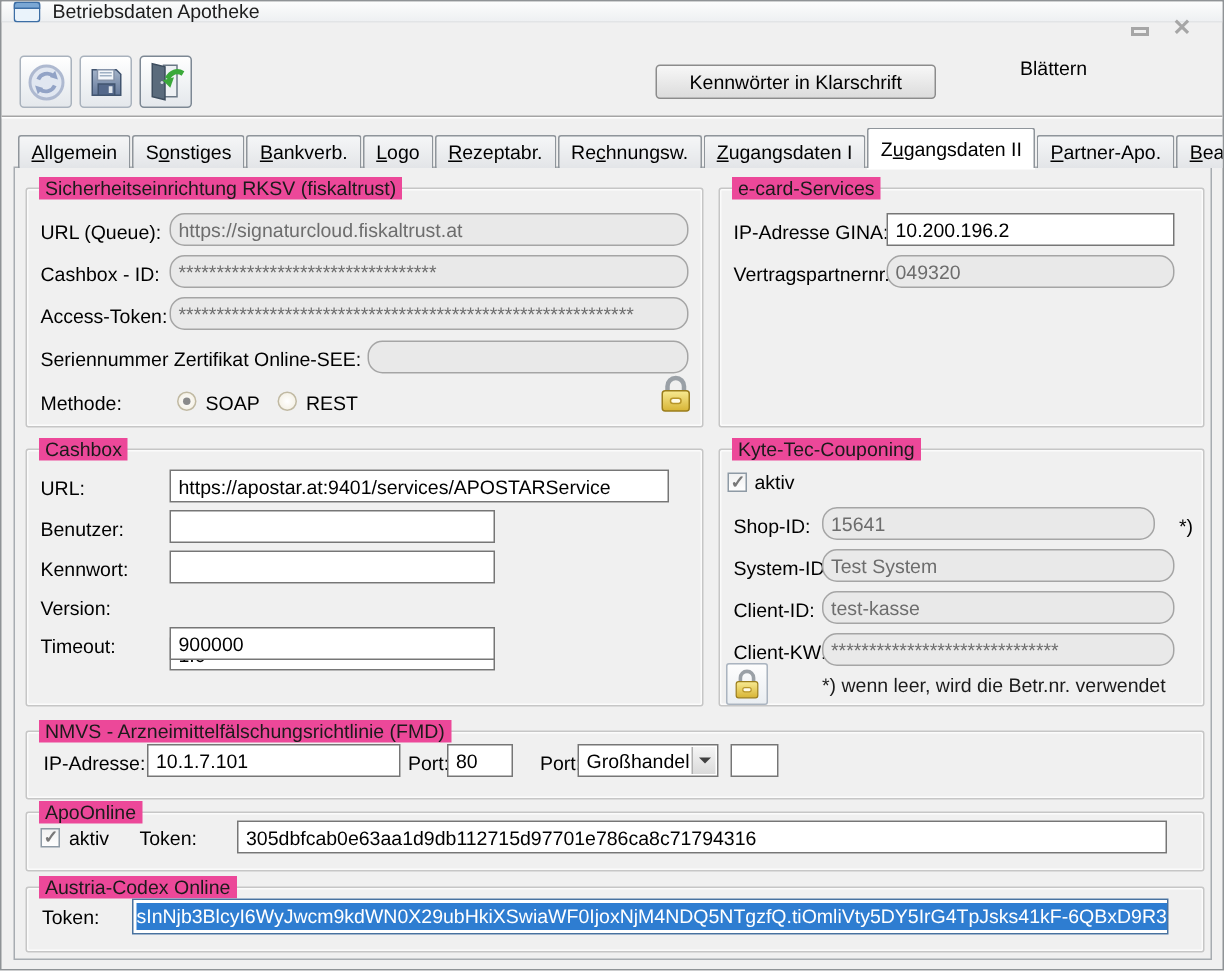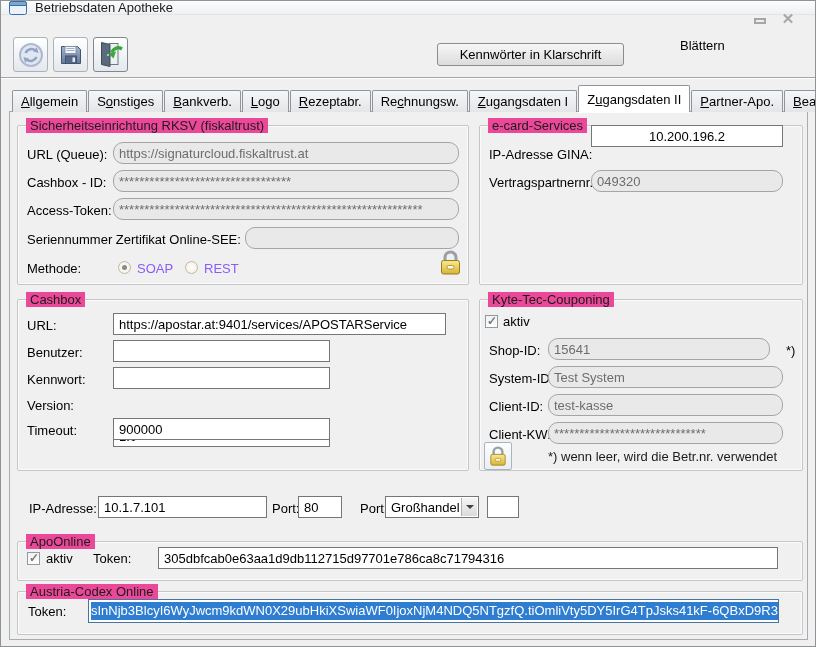--- a/index.html
+++ b/index.html
@@ -30,21 +30,21 @@
          border-top-left-radius:2px; border-top-right-radius:2px; }
   .tab.active { background:#ffffff; height:27px; margin-top:-5px; padding-top:6px;
                 position:relative; z-index:7; box-shadow:0 1px 0 #ffffff; }
   .page { position:absolute; left:8px; top:110px; width:799px; height:529px;
           border:1px solid #a7acb1; background:#f0f0f0; z-index:1; }
   .grp { position:absolute; border:1px solid #c6c6c6; border-radius:2px;
          box-shadow:inset 0 0 0 1px #fbfbfb; z-index:3; }
   .legend { position:absolute; top:-8px; left:8px; background:#ec4899; padding:0 4px;
             white-space:nowrap; color:#1b1b1b; z-index:4; }
   .lbl { position:absolute; white-space:nowrap; z-index:4; }
-  .dim { color:#8b5cf6; }
+  .dim { color:#000000; }
   .note { color:#1b1b1b; }
   .txt { position:absolute; height:22px; background:#fff; border:1px solid #767676;
          display:flex; align-items:center; padding:0 5px; overflow:hidden;
          white-space:nowrap; z-index:4; }
   .txt.dis { background:#e9e9e9; border-color:#a5a5a5; color:#6d6d6d;border-radius:10px; }
   .txt.focus { border-color:#49729f; padding:0 2px; }
   .sel-text { background:#2e7dd1; color:#fff; height:18px; line-height:18px;
               white-space:nowrap; }
   .chk { position:absolute; width:13px; height:13px; border:1px solid #8e9aa5;
          background:linear-gradient(#f1f1f1,#fefefe); z-index:4; }
@@ -206,21 +206,21 @@
   <div class="txt" style="left:112px; top:417px; width:217px;">
       <span>900000</span>
     </div>
   <div class="btn" style="left:32px; top:444px; width:202px; height:23px;">Datenübermittlung aktivieren</div>
   <div class="btn" style="left:257px; top:444px; width:205px; height:23px;">Datenübermittlung deaktivieren</div>
 
   <div class="grp" style="left:478px; top:124px; width:324px; height:160px;">
     <span class="legend">e-card-Services</span>
   </div>
   <span class="lbl" style="left:488px; top:146px;">IP-Adresse GINA:</span>
-  <div class="txt" style="left:590px; top:124px; width:192px;justify-content:center;">
+  <div class="txt" style="left:590px; top:141px; width:192px;">
       <span>10.200.196.2</span>
     </div>
   <span class="lbl" style="left:488px; top:174px;">Vertragspartnernr.:</span>
   <div class="txt dis" style="left:590px; top:169px; width:192px;">
       <span>049320</span>
     </div>
   <div class="btn" style="left:486px; top:225px; width:297px; height:23px;">e-card-System Web-Interface öffnen</div>
   <div class="btn" style="left:486px; top:255px; width:297px; height:23px;">Kartenleser anzeigen</div>
 
   <div class="grp" style="left:478px; top:298px; width:324px; height:172px;">
@@ -253,20 +253,23 @@
             <stop offset="1" stop-color="#d7b435"></stop>
         </linearGradient>
       </defs>
       <path d="M7 13 V9.5 a5.5 5.5 0 0 1 11 0 V13" fill="none" stroke="#9aa0a6" stroke-width="3"></path>
       <rect x="3.5" y="12.5" width="18" height="13.5" rx="2" fill="url(#gold2)" stroke="#9a7d1c"></rect>
       <rect x="9" y="17.5" width="7" height="3.5" rx="1.7" fill="#fffbe8" stroke="#b8962a"></rect>
     </svg>
   </span>
   <span class="lbl note" style="left:547px; top:448px;">*) wenn leer, wird die Betr.nr. verwendet</span>
 
+  <div class="grp" style="left:16px; top:486px; width:786px; height:46px;">
+    <span class="legend">NMVS - Arzneimittelfälschungsrichtlinie (FMD)</span>
+  </div>
   <span class="lbl" style="left:28px; top:500px;">IP-Adresse:</span>
   <div class="txt" style="left:97px; top:495px; width:169px;">
       <span>10.1.7.101</span>
     </div>
   <span class="lbl" style="left:271px; top:500px;">Port:</span>
   <div class="txt" style="left:297px; top:495px; width:44px;">
       <span>80</span>
     </div>
   <span class="lbl" style="left:359px; top:500px;">Port:</span>
   <div class="txt" style="left:384px; top:495px; width:94px; padding-right:20px;">

